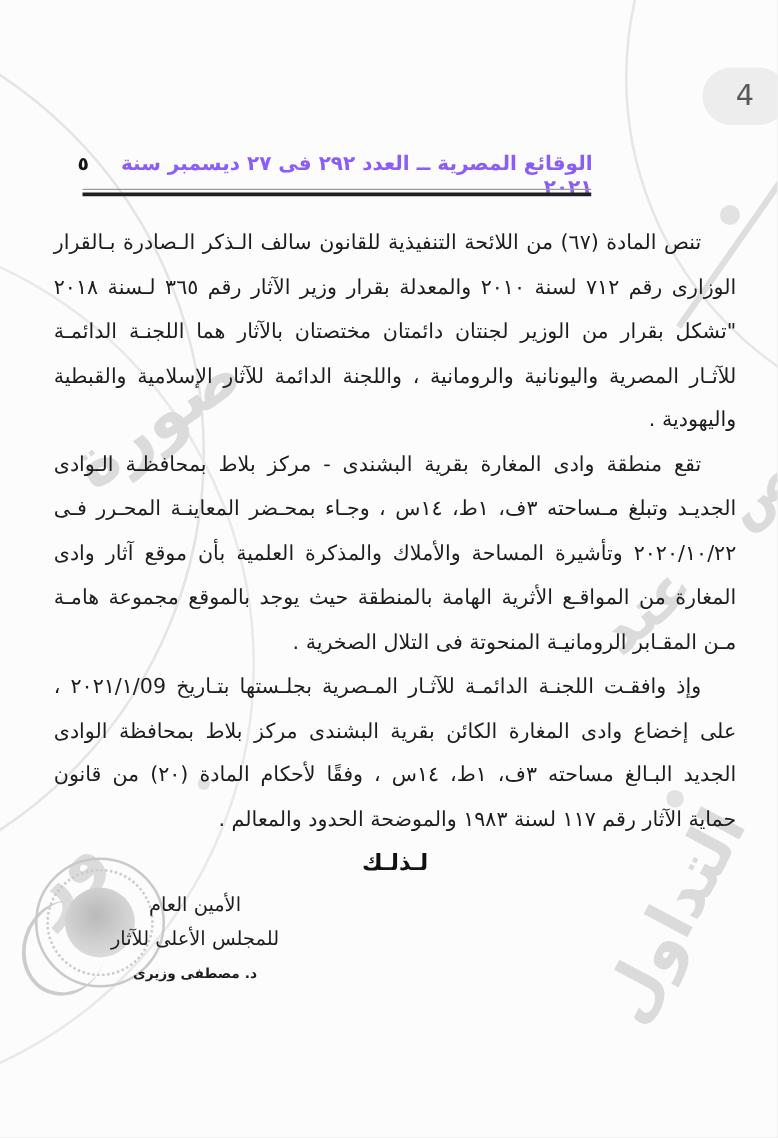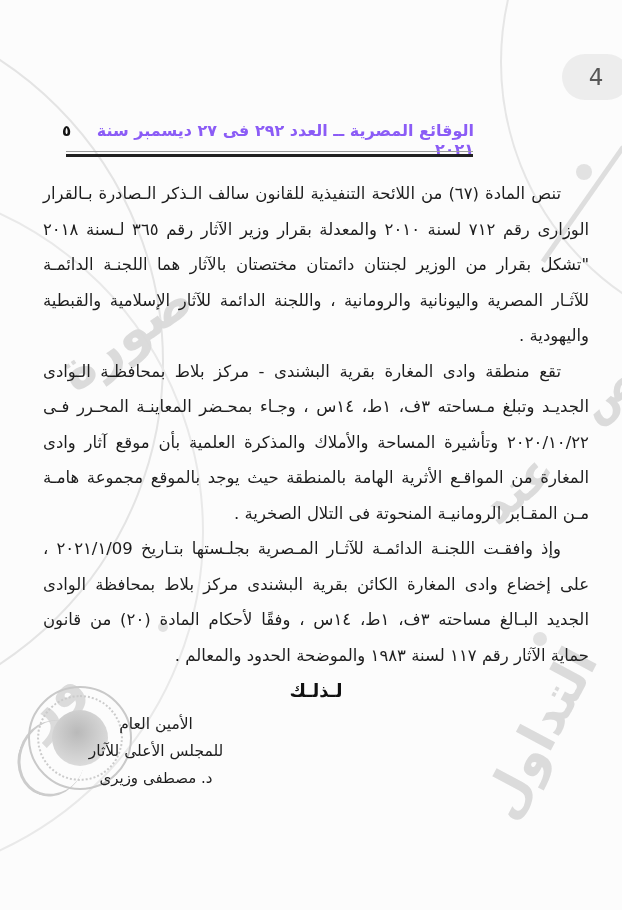--- a/index.html
+++ b/index.html
@@ -57,21 +57,21 @@
     position:absolute;left:43px;right:33px;top:176px;z-index:2;
     direction:rtl;text-align:justify;font-size:16.5px;line-height:35.5px;color:#1d1d1d;
   }
   .text-col p{margin:0;text-indent:28px;}
   .section-heading{text-align:center;font-weight:bold;font-size:18px;line-height:35px;color:#111;}
   
   .signature{
     position:absolute;left:58px;top:711px;width:196px;z-index:2;
     direction:rtl;text-align:center;font-size:15.5px;line-height:27px;color:#1d1d1d;
   }
-  .signature .sig-name{font-weight:normal;font-size:15px;}
+  .signature .sig-name{font-weight:bold;font-size:11px;}
 </style>
 </head>
 <body>
 
 <div class="canvas">
 
   <div class="wm">
     <div class="wm-arc a1"></div>
     <div class="wm-arc a2"></div>
     <div class="wm-arc a3"></div>

